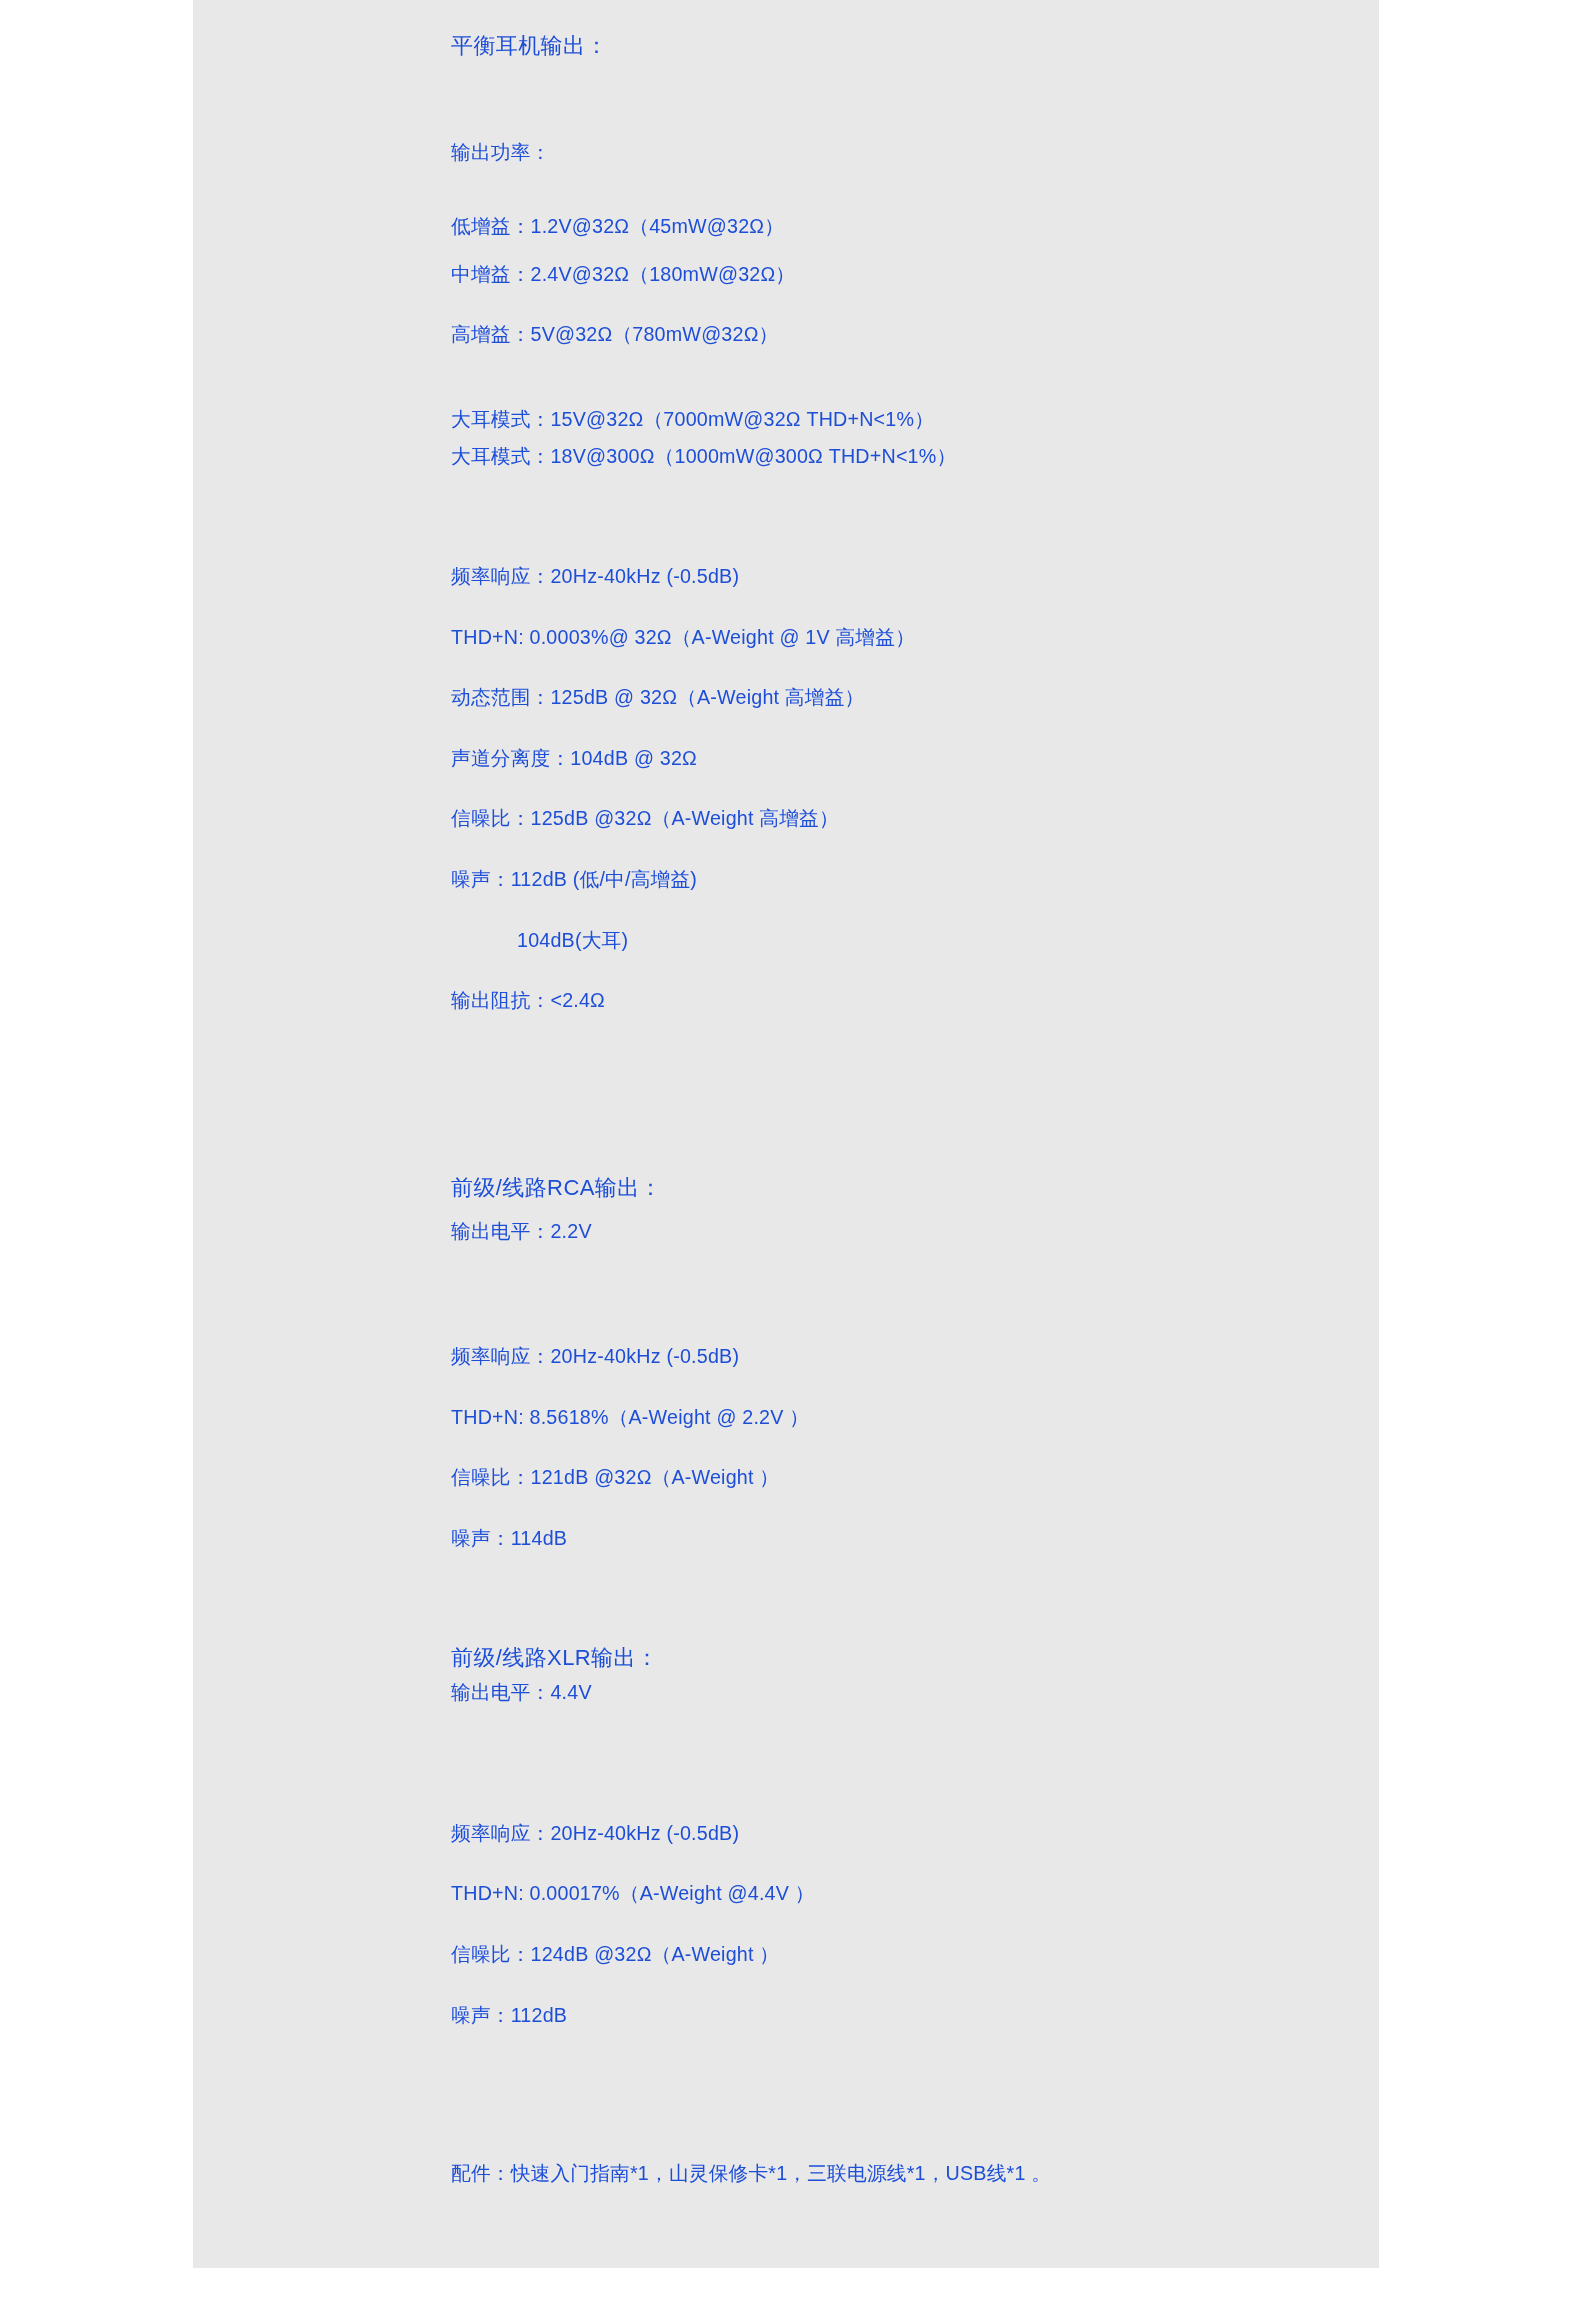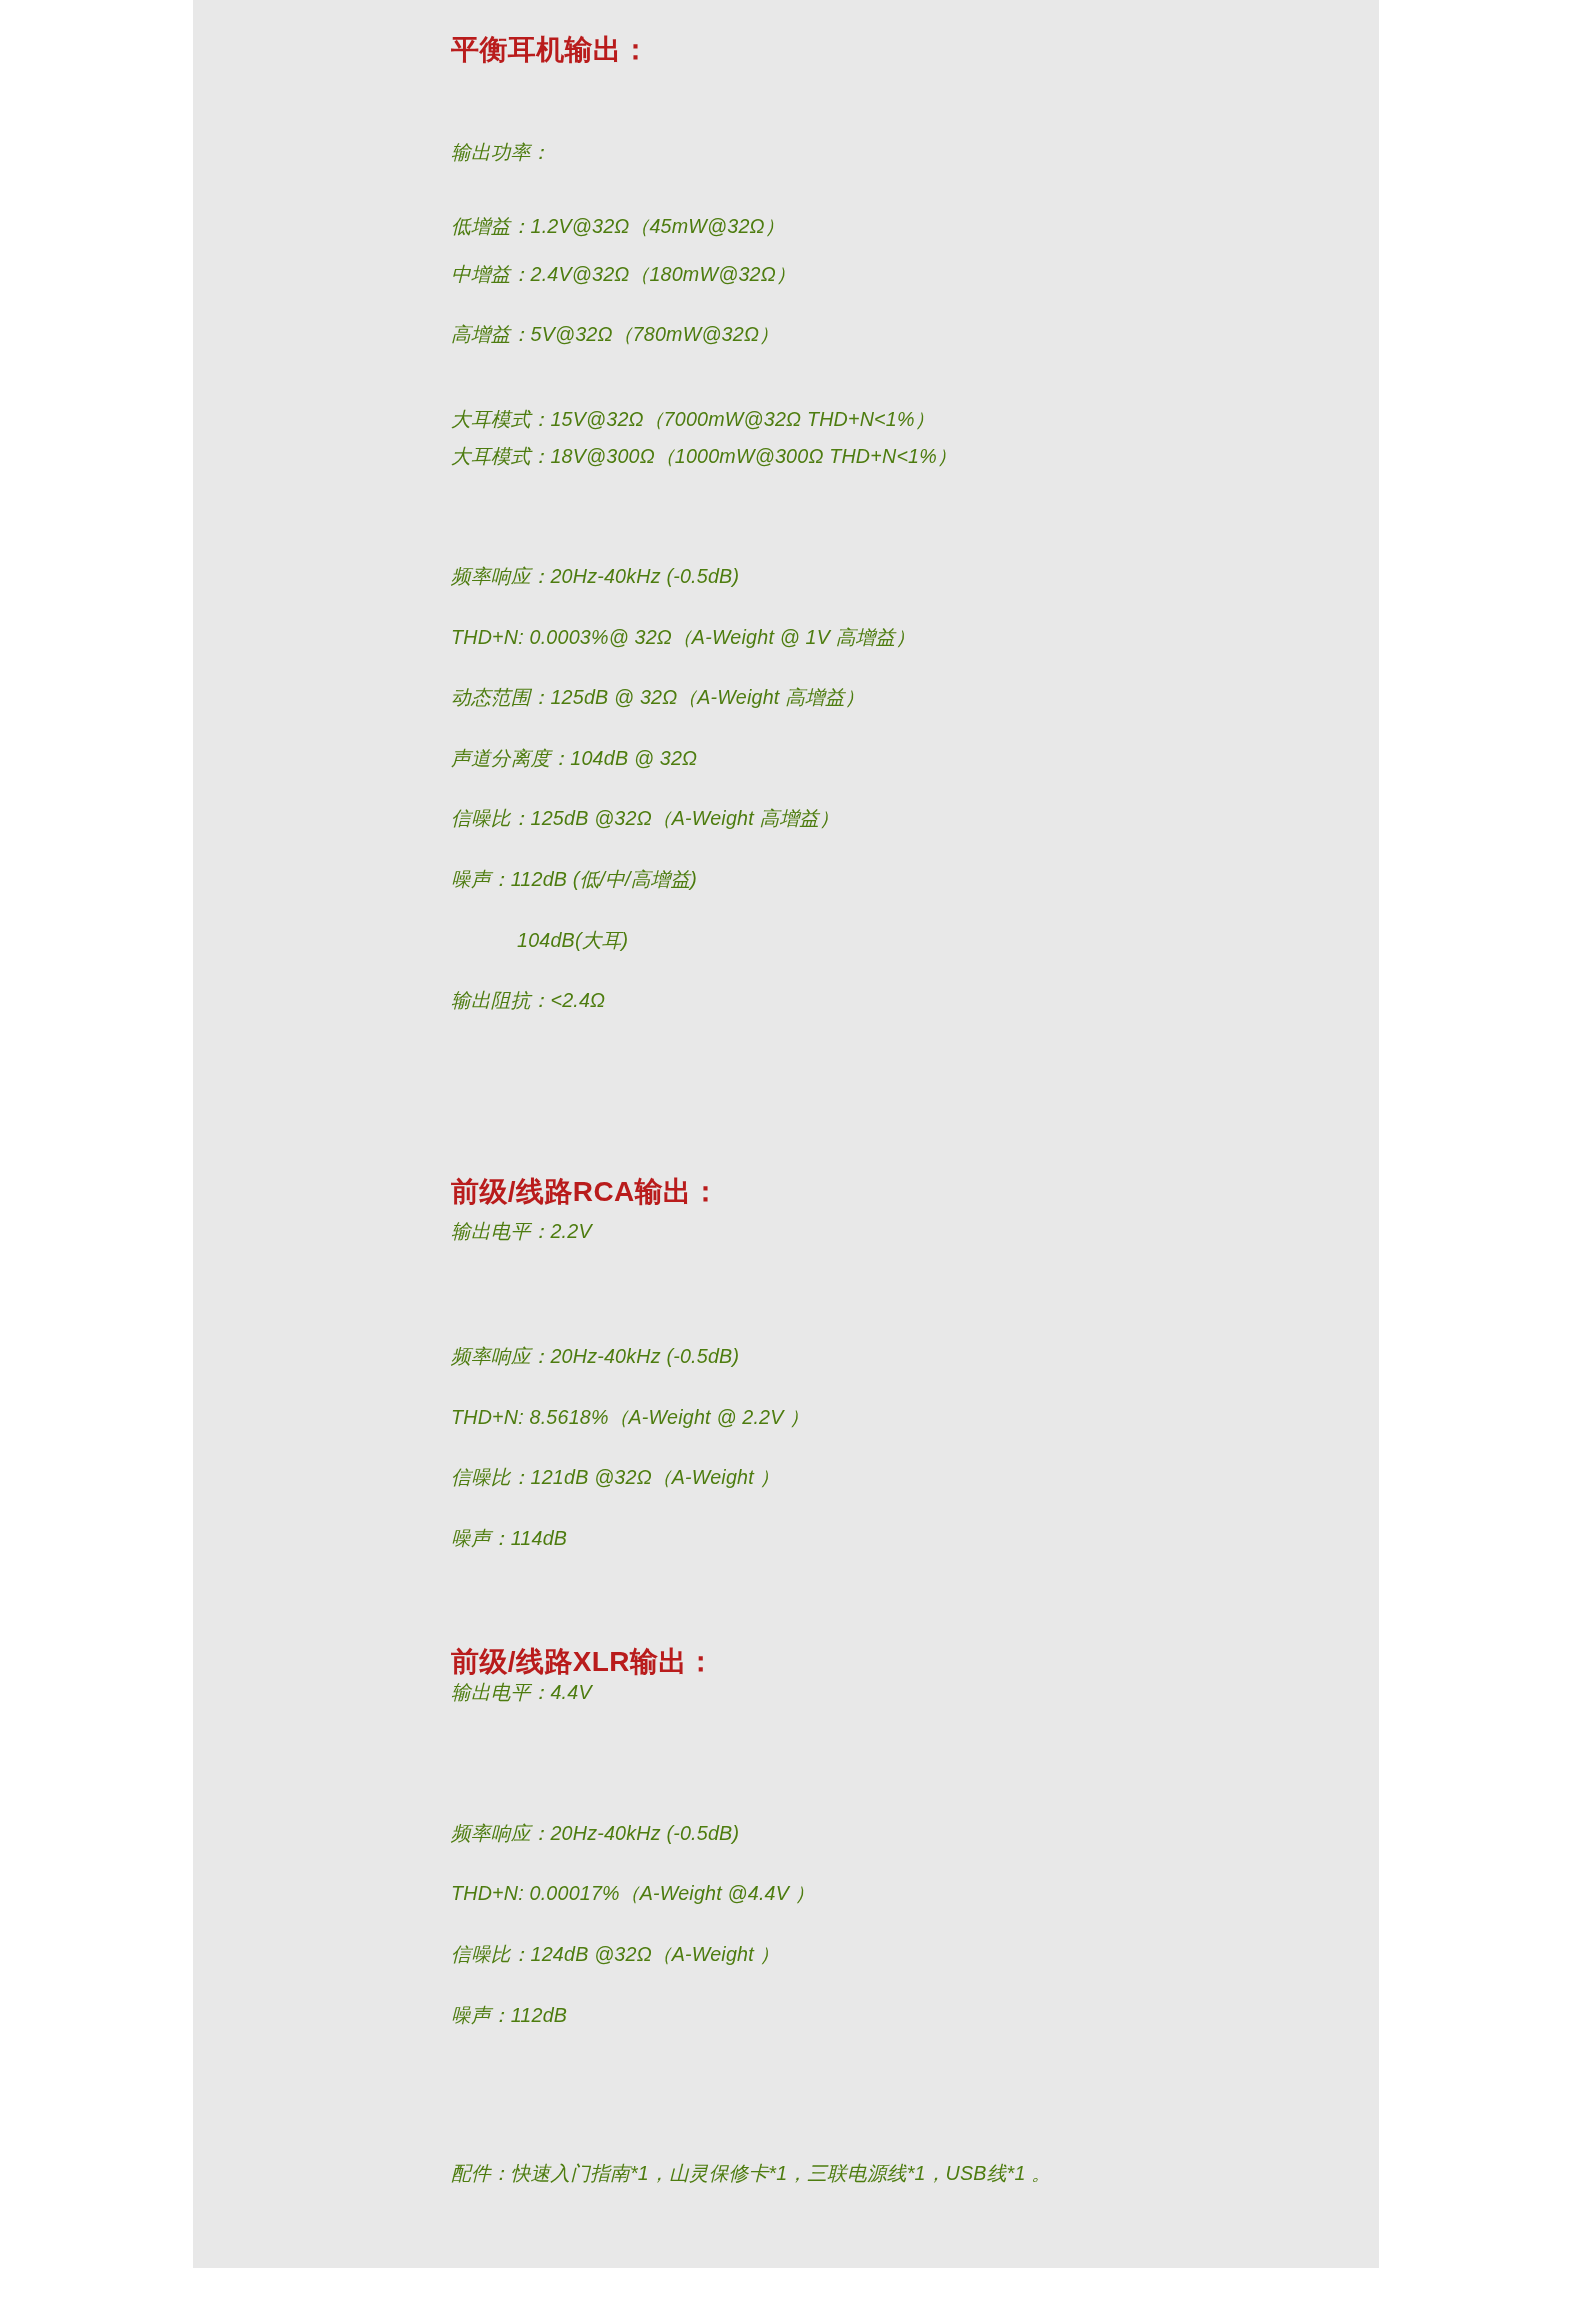--- a/index.html
+++ b/index.html
@@ -28,31 +28,30 @@
     height: 2268px;
     background: #e8e8e8;
   }
   .content {
     position: absolute;
     left: 258px;
     top: 0;
     width: 1065px;
   }
   .section-title {
-    font-size: 28px;
-    font-weight: bold;
-    color: #b91c1c;
+    font-size: 22px;
+    font-weight: normal;
+    color: #1d4ed8;
     letter-spacing: 0.4px;
   }
   .line {
     font-size: 19.7px;
-    color: #4d7c0f;
+    color: #1d4ed8;
     letter-spacing: 0.2px;
     line-height: 1.0;
-    font-style: italic;
   }
   .line.indent {
     padding-left: 66px;
   }
   .blk {
     position: absolute;
     left: 0;
     width: 1065px;
   }
 </style>

